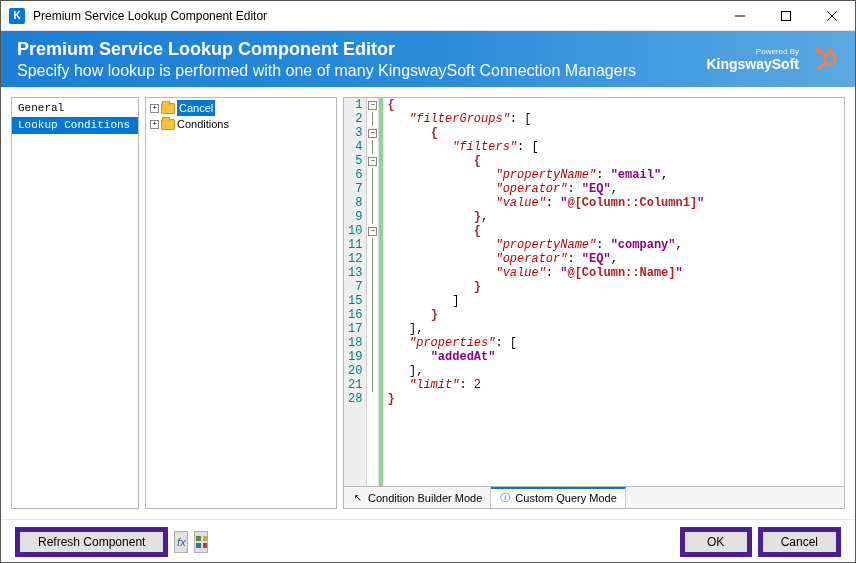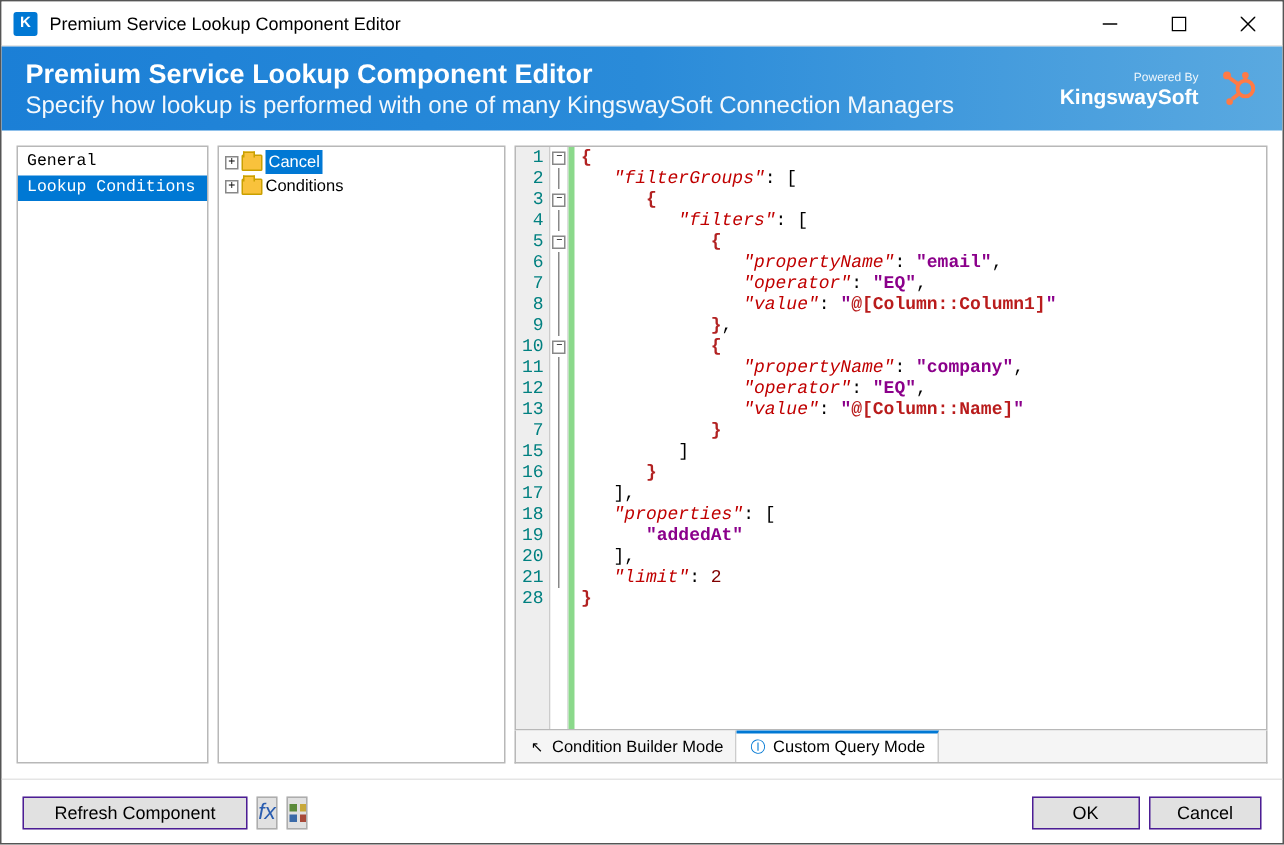--- a/index.html
+++ b/index.html
@@ -41,23 +41,23 @@
 .brace { color: #b22222; font-weight: bold; }
 .key { color: #c00000; font-style: italic; }
 .str { color: #8b008b; font-weight: bold; }
 .var { color: #b91c1c; font-weight: bold; }
 .num { color: #800000; }
 .mode-bar { display: flex; align-items: center; border: 1px solid #b8b8b8; border-top: none; background: #f5f5f5; height: 22px; font-size: 11px; }
 .mode-btn { display: flex; align-items: center; gap: 4px; padding: 0 8px; height: 100%; cursor: pointer; border-right: 1px solid #ccc; }
 .mode-btn.active { background: #fff; border-top: 2px solid #0078d4; margin-top: -1px; }
 .mode-icon { width: 12px; height: 12px; display: inline-flex; align-items: center; justify-content: center; font-size: 10px; }
 .footer { display: flex; align-items: center; padding: 8px 14px; gap: 6px; border-top: 1px solid #e5e5e5; height: 44px; }
-.btn { border: 1px solid #4c1d95; background: #e1e1e1; padding: 3px 18px; font-size: 12px; cursor: pointer; min-width: 72px; text-align: center; }
+.btn { border: 5px solid #4c1d95; background: #e1e1e1; padding: 3px 18px; font-size: 12px; cursor: pointer; min-width: 72px; text-align: center; }
 .btn.refresh { min-width: 150px; }
-.icon-btn { width: 14px; height: 22px; border: 1px solid #adadad; background: #e1e1e1; display: flex; align-items: center; justify-content: center; cursor: pointer; font-size: 15px; }
+.icon-btn { width: 14px; height: 22px; border: 1px solid #adadad; background: #e1e1e1; display: flex; align-items: center; justify-content: center; cursor: pointer; font-size: 11px; }
 .spacer { flex: 1; }
 </style>
 </head>
 <body>
 
 <div class="titlebar">
   <div class="app-icon">K</div>
   <div class="title">Premium Service Lookup Component Editor</div>
   <div class="win-controls">
     <div class="win-btn">

